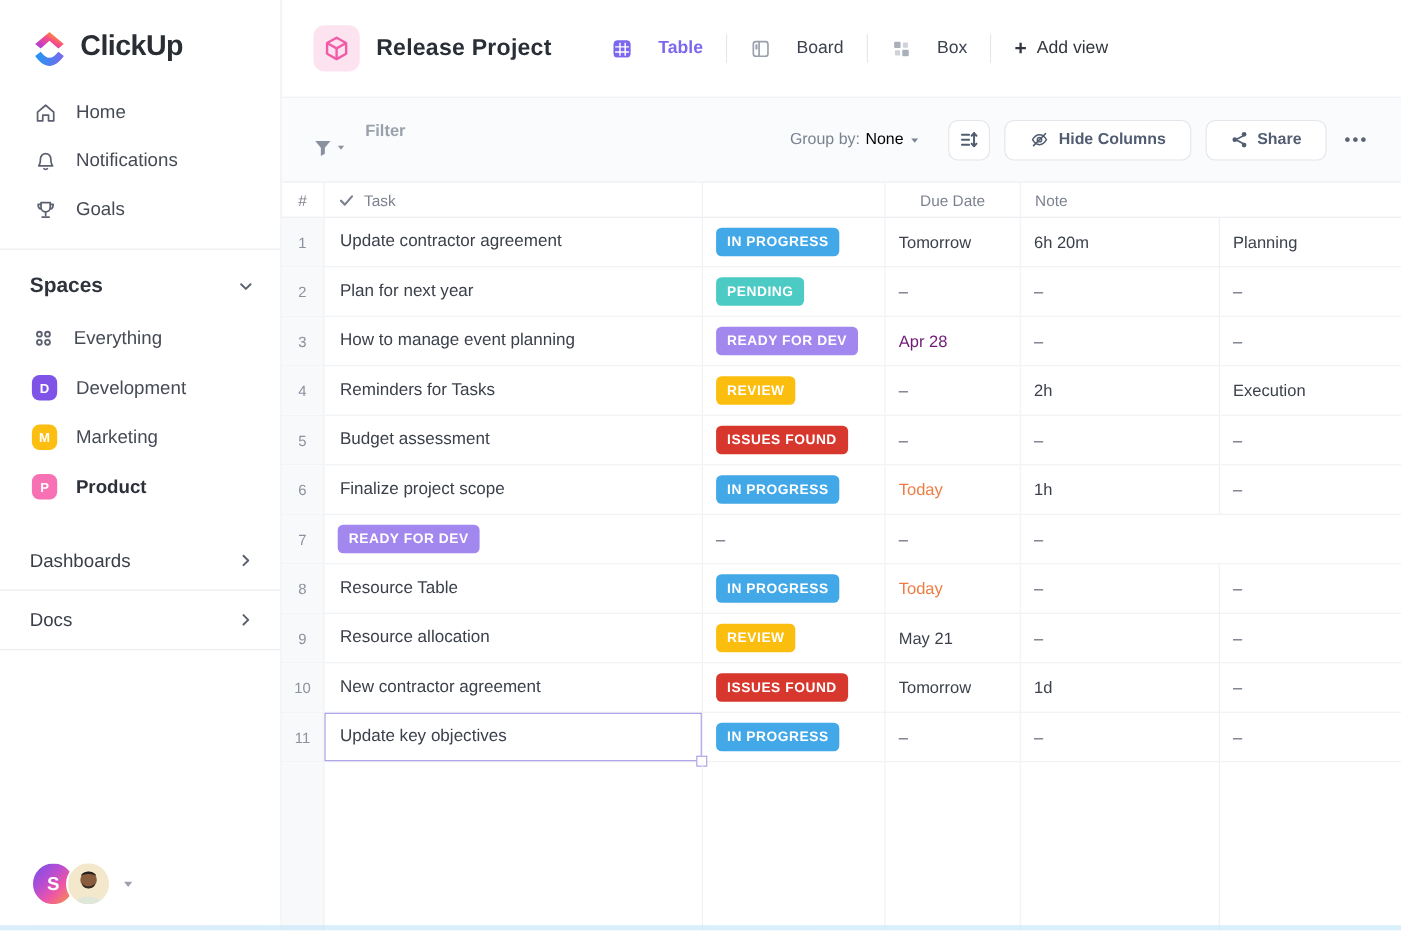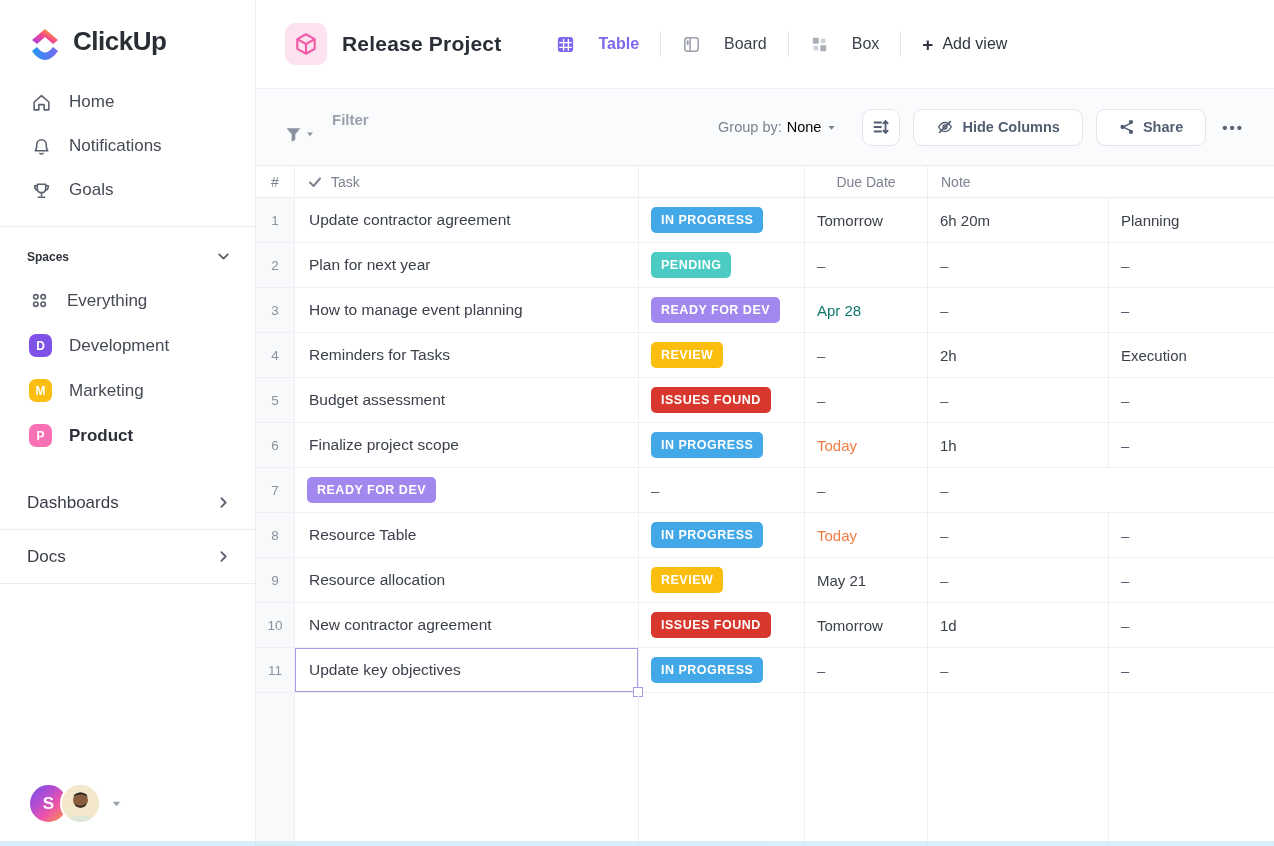--- a/index.html
+++ b/index.html
@@ -11,21 +11,21 @@
 
   
   .sidebar { width:256px; min-width:256px; height:100%; border-right:1px solid #ececf1; background:#fff; position:relative; }
   .logo-row { display:flex; gap:10px; padding:26px 0 18px 27px; }
   .logo-mark { width:36px; height:36px; }
   .brand { font-size:26px; font-weight:bold; color:#292d34; letter-spacing:-0.5px; }
   .nav-item { display:flex; align-items:center; gap:17px; height:44px; padding-left:31px; font-size:17px; color:#454a54; cursor:pointer; }
   .nav-item svg { flex:none; }
   .side-divider { border-top:1px solid #ececf1; margin-top:14px; }
   .spaces-header { display:flex; align-items:center; justify-content:space-between; padding:22px 24px 14px 27px; }
-  .spaces-title { font-size:12px; font-weight:bold; color:#2f333c; }
+  .spaces-title { font-size:19px; font-weight:bold; color:#2f333c; }
   .space-item { display:flex; align-items:center; gap:17px; height:45px; padding-left:29px; font-size:17px; color:#454a54; cursor:pointer; }
   .space-item.active .space-label { font-weight:bold; color:#2c3039; }
   .space-badge { width:23px; height:23px; border-radius:7px; display:flex; align-items:center; justify-content:center;
     color:#fff; font-size:12px; font-weight:bold; }
   .side-link { display:flex; align-items:center; justify-content:space-between; height:54px; padding:0 24px 0 27px;
     font-size:17px; color:#383d47; border-bottom:1px solid #ececf1; cursor:pointer; }
   .side-link:first-of-type{ border-top:1px solid #ececf1; }
   .user-area { position:absolute; left:28px; bottom:22px; display:flex; align-items:center; }
   .avatar { width:41px; height:41px; border-radius:50%; border:2px solid #fff; }
   .avatar-s { background:linear-gradient(135deg,#7e52e0 5%,#b44cd4 35%,#ee55a6 62%,#f69d3a 100%);
@@ -65,21 +65,21 @@
   .th { display:flex; align-items:center; font-size:14px; color:#7c828f; border-right:1px solid #eef0f3; padding-left:13px; }
   .th:last-child { border-right:none; }
   .th.center { justify-content:center; padding-left:0; }
   .th-task { gap:9px; }
   .trow { height:45px; border-bottom:1px solid #eef0f3; }
   .cell { display:flex; align-items:center; border-right:1px solid #eef0f3; font-size:15px; color:#3b404b; padding-left:12px; position:relative; }
   .cell:last-child { border-right:none; }
   .cell.num { justify-content:center; padding-left:0; background:#f8f9fb; color:#8b919e; font-size:13.5px; }
   .cell.task { padding-left:14px; font-size:15.5px; }
   .badge { color:#fff; font-size:12.5px; font-weight:bold; letter-spacing:0.5px; padding:6px 10px; border-radius:5px; white-space:nowrap; }
-  .due-red { color:#0f766e; }
+  .due-red { color:#701a75; }
   .due-orange { color:#ed7c43; }
   .dash { color:#596070; }
   .sel-outline { position:absolute; inset:0; border:1.5px solid #a79ce6; pointer-events:none; }
   .sel-handle { position:absolute; right:-6px; bottom:-6px; width:10px; height:10px; background:#fff; border:1.5px solid #a79ce6; }
   .filler { flex:1; border-bottom:none; min-height:0; }
   .filler .cell { border-bottom:none; }
 </style>
 </head>
 <body>
 

